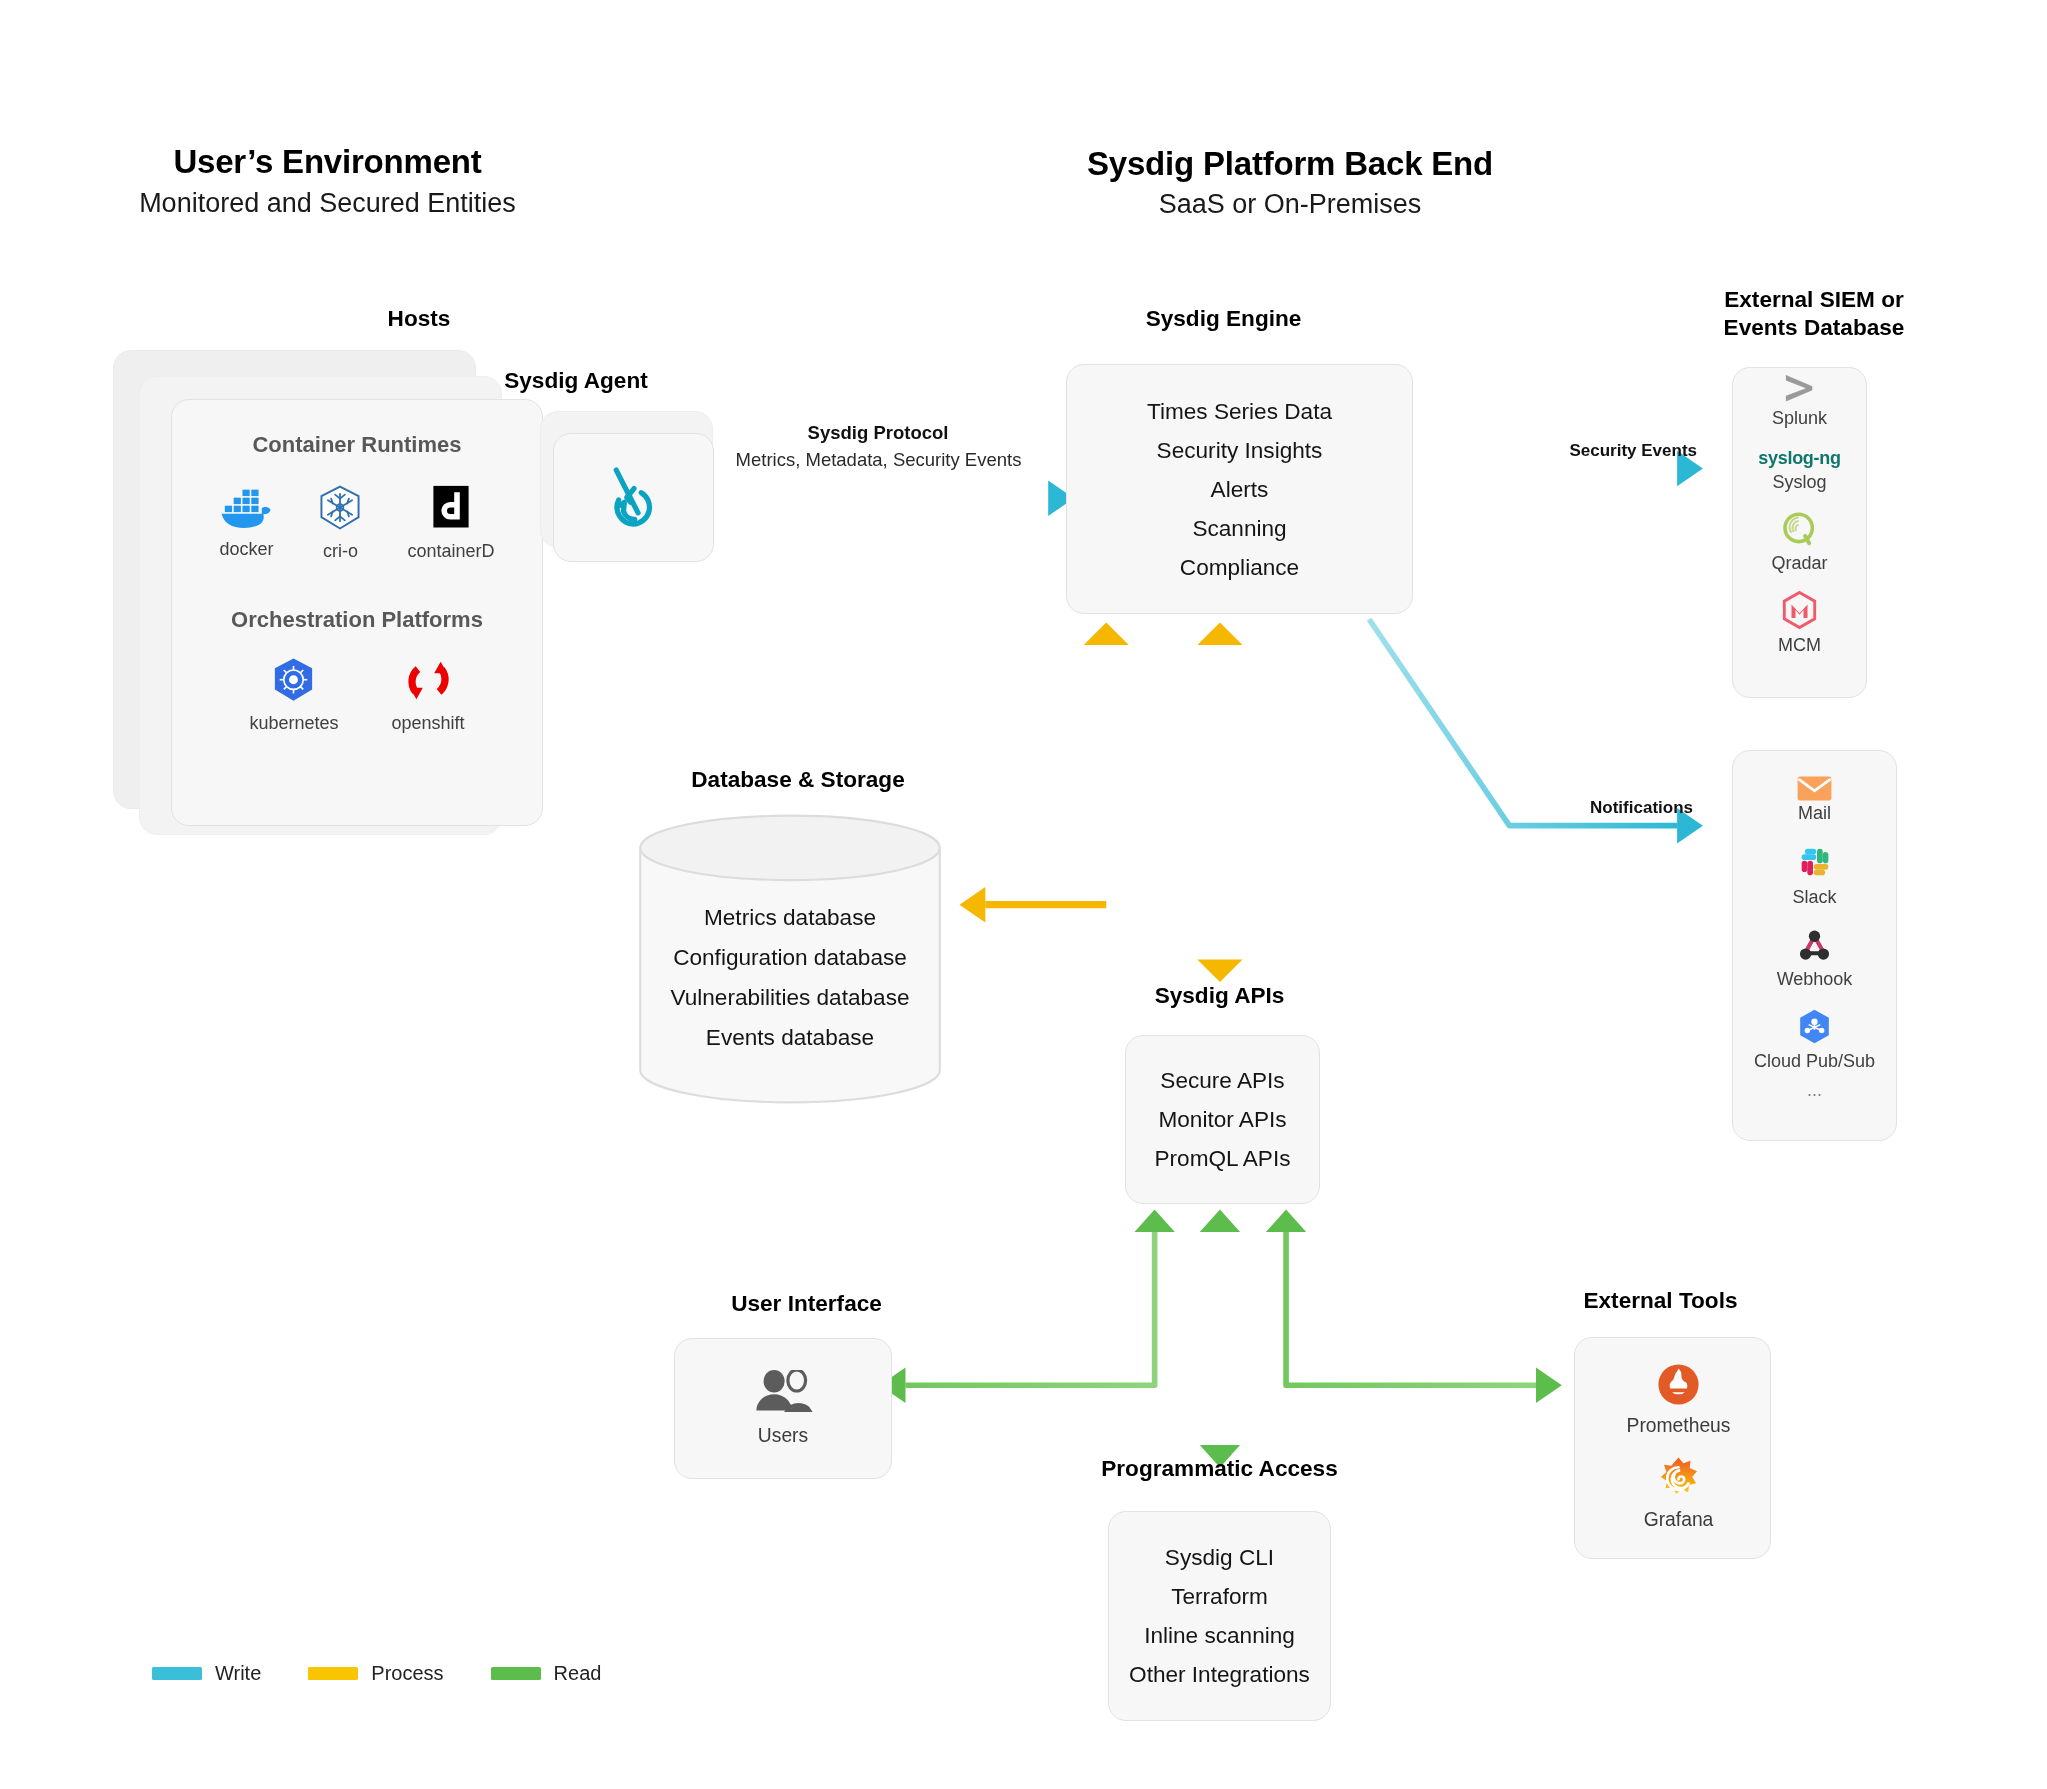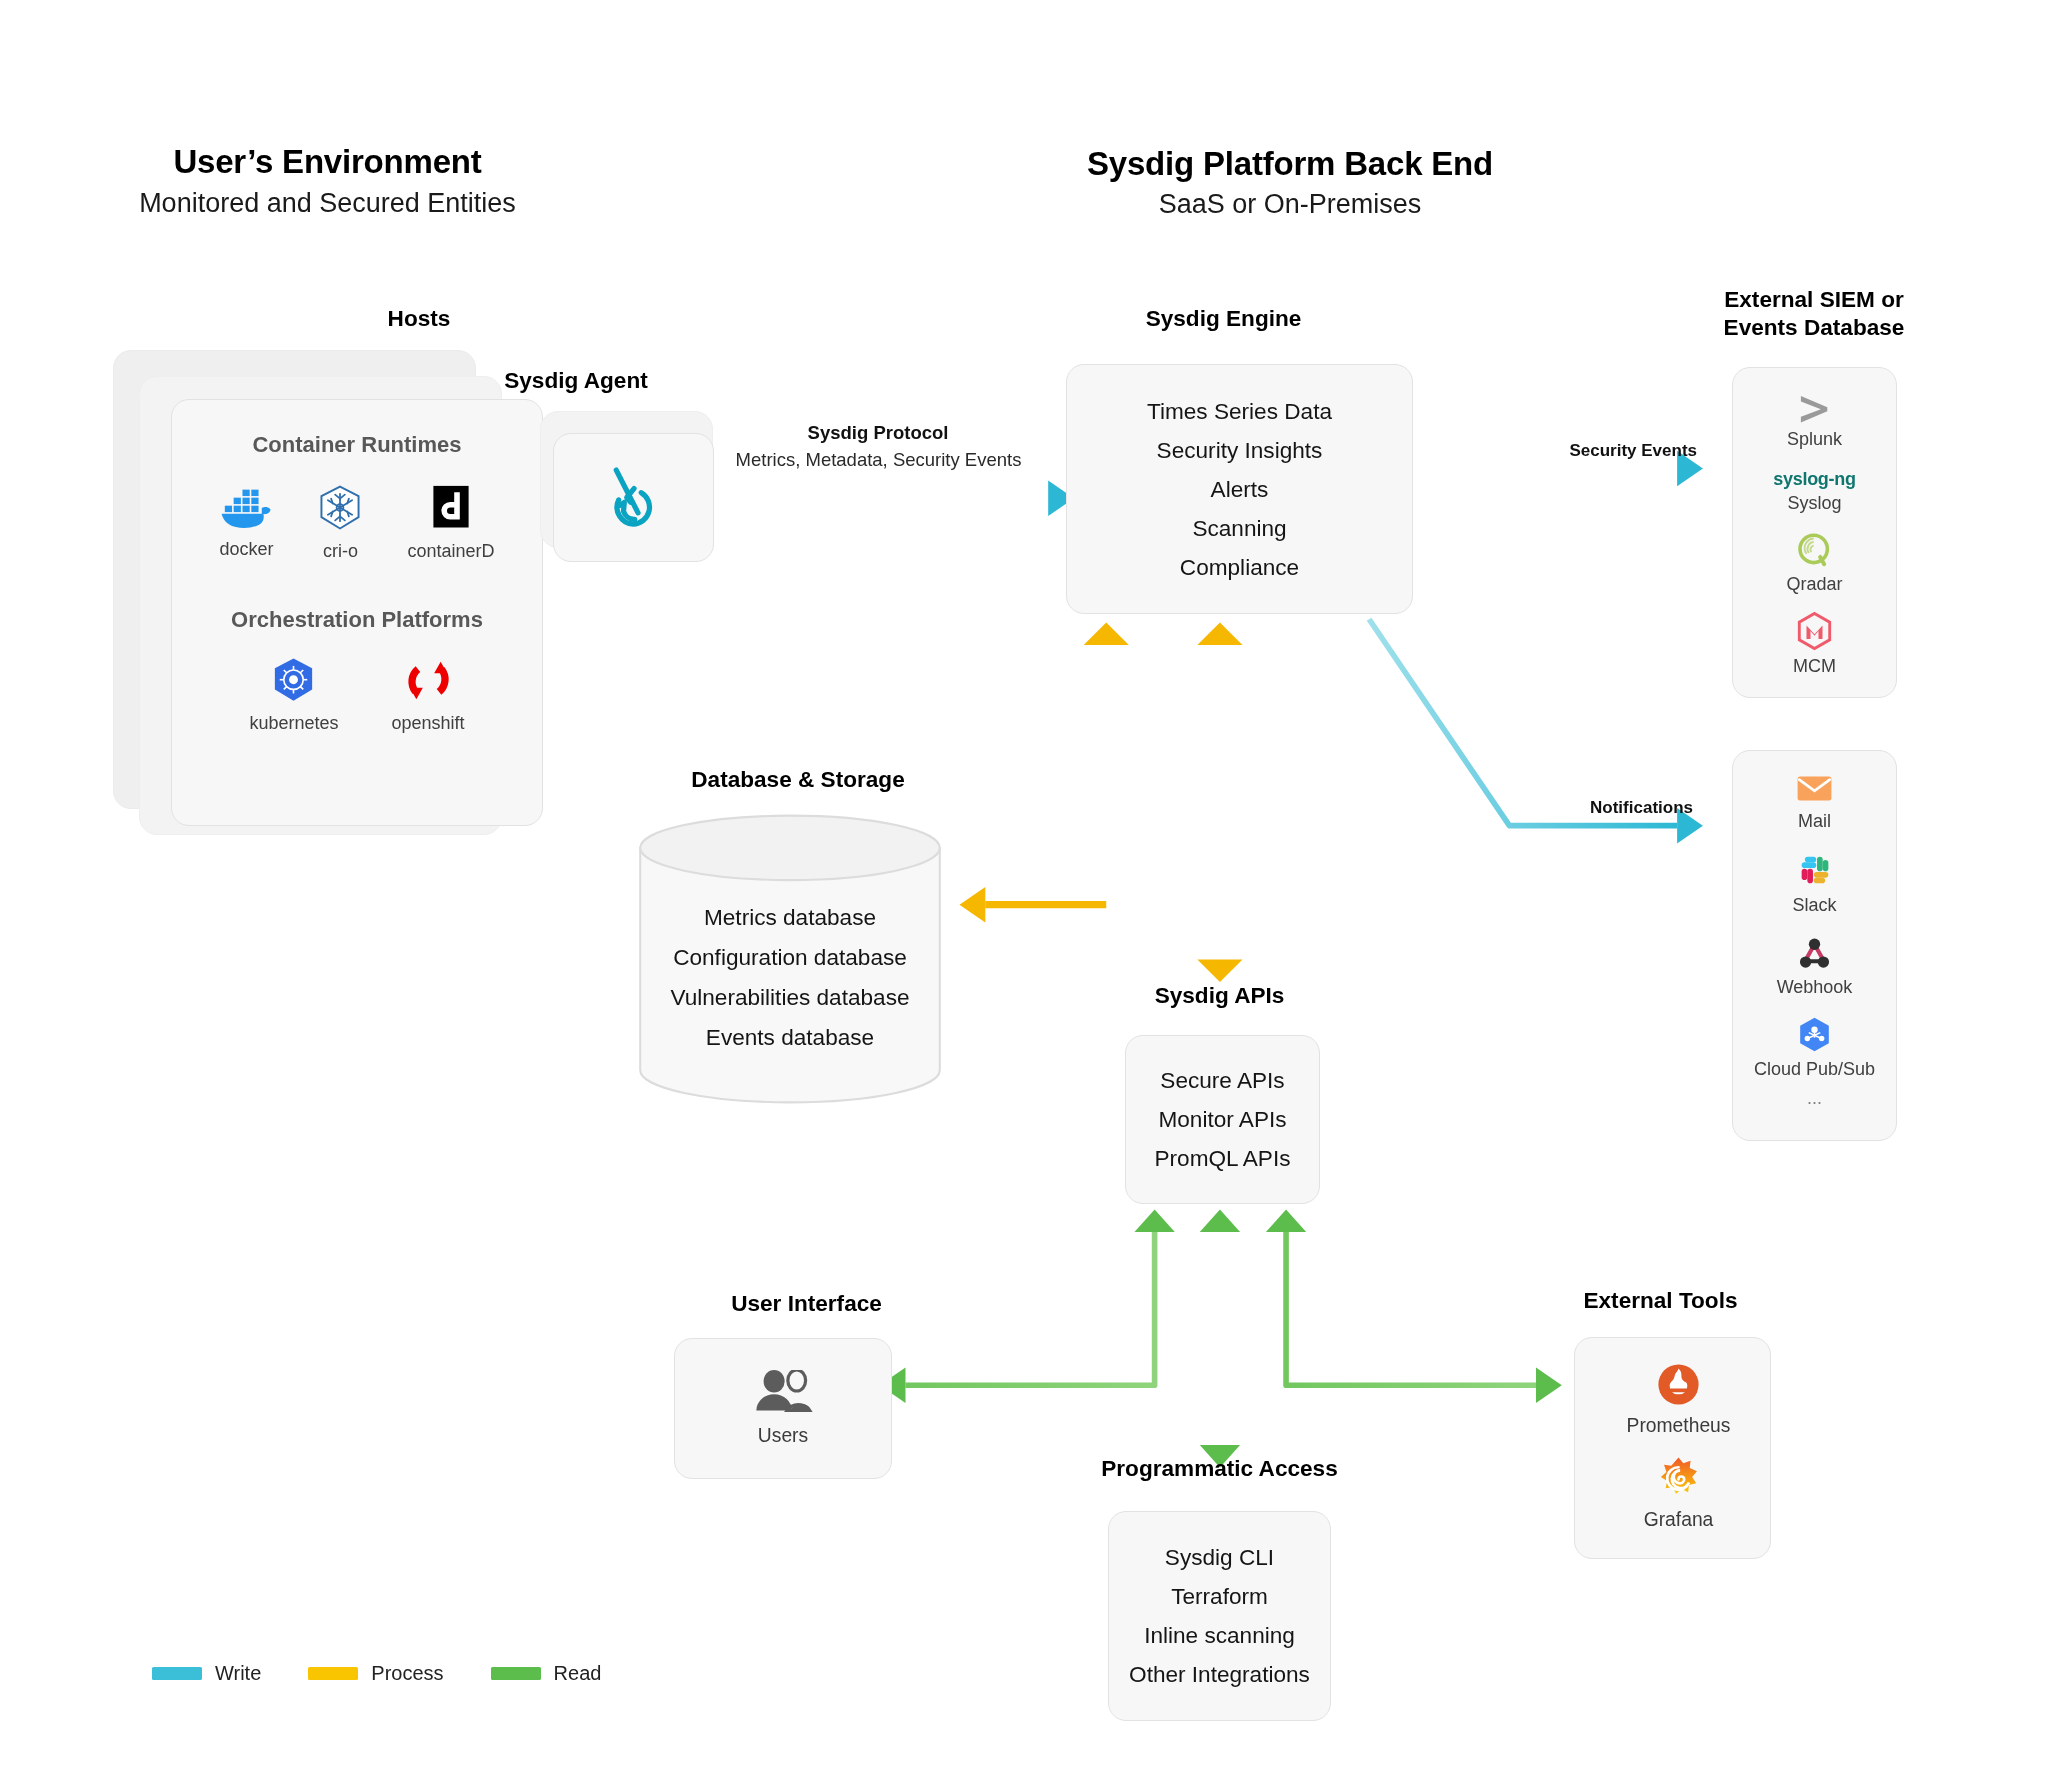--- a/index.html
+++ b/index.html
@@ -227,21 +227,21 @@
 </div>
 
 <div class="abs arrow-label" style="left:1455px;top:441px;width:242px;">Security Events</div>
 <div class="abs arrow-label" style="left:1451px;top:798px;width:242px;">Notifications</div>
 
 <div class="abs sec-title" style="left:1673px;top:286px;width:282px;">
   <div>External SIEM or</div>
   <div>Events Database</div>
 </div>
 
-<div class="abs card" style="left:1732px;top:367px;width:165px;height:331px;padding-top:21px;">
+<div class="abs card" style="left:1732px;top:367px;width:135px;height:331px;">
   <div class="icon-cell" style="margin-top:3.2px;">
     <svg width="47" height="32" viewBox="0 0 58 40">
       <path d="M12 5 L45 19 L45 24 L12 38 L12 31 L37 21.5 L12 12z" fill="#9a9a9a"></path>
     </svg>
     <div class="icon-label" style="margin-top:4.8px;">Splunk</div>
   </div>
 
   <div class="icon-cell" style="margin-top:19.3px;">
     <div style="color:#0f766e;font-weight:bold;font-size:18px;letter-spacing:-0.3px;">syslog-ng</div>
     <div class="icon-label" style="margin-top:3.2px;">Syslog</div>
@@ -268,21 +268,21 @@
     <div class="icon-label" style="margin-top:4.8px;">MCM</div>
   </div>
 </div>
 
 <div class="abs card" style="left:1732px;top:750px;width:165px;height:391px;padding-top:22.6px;">
   <div class="icon-cell">
     <svg width="37" height="29" viewBox="0 0 46 36">
       <rect x="2" y="3" width="42" height="30" rx="3" fill="#f9a25c"></rect>
       <path d="M4 7 L23 21 L42 7" fill="none" stroke="#fff" stroke-width="3.4" stroke-linecap="round"></path>
     </svg>
-    <div class="icon-label" style="margin-top:8px;">Mail</div>
+    <div class="icon-label" style="">Mail</div>
   </div>
 
   <div class="icon-cell" style="margin-top:21px;">
     <svg width="34" height="34" viewBox="0 0 42 42">
       <g stroke-linecap="round" stroke-width="7" fill="none">
         <path d="M12 8 H19" stroke="#36c5f0"></path>
           <path d="M8 15 H19" stroke="#36c5f0"></path>
         <path d="M34 12 V19" stroke="#2eb67d"></path>
           <path d="M27 8 V19" stroke="#2eb67d"></path>
         <path d="M30 34 H23" stroke="#ecb22e"></path>

